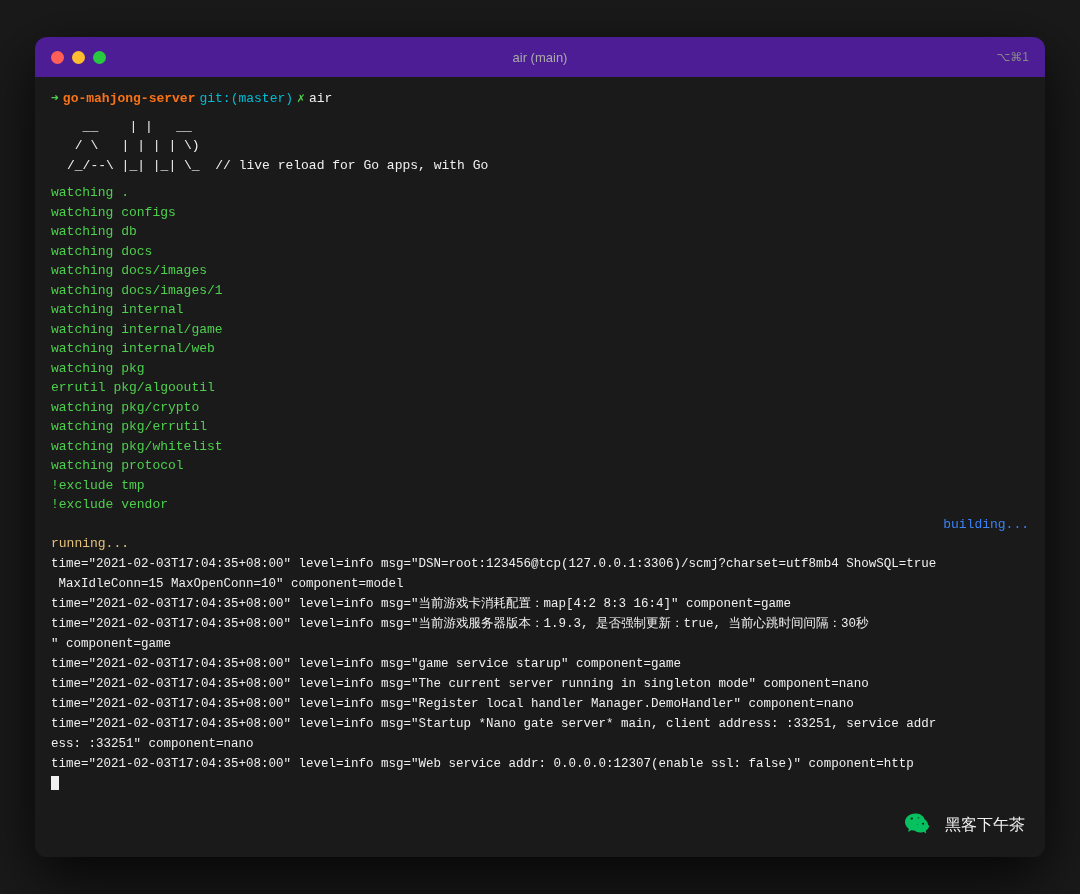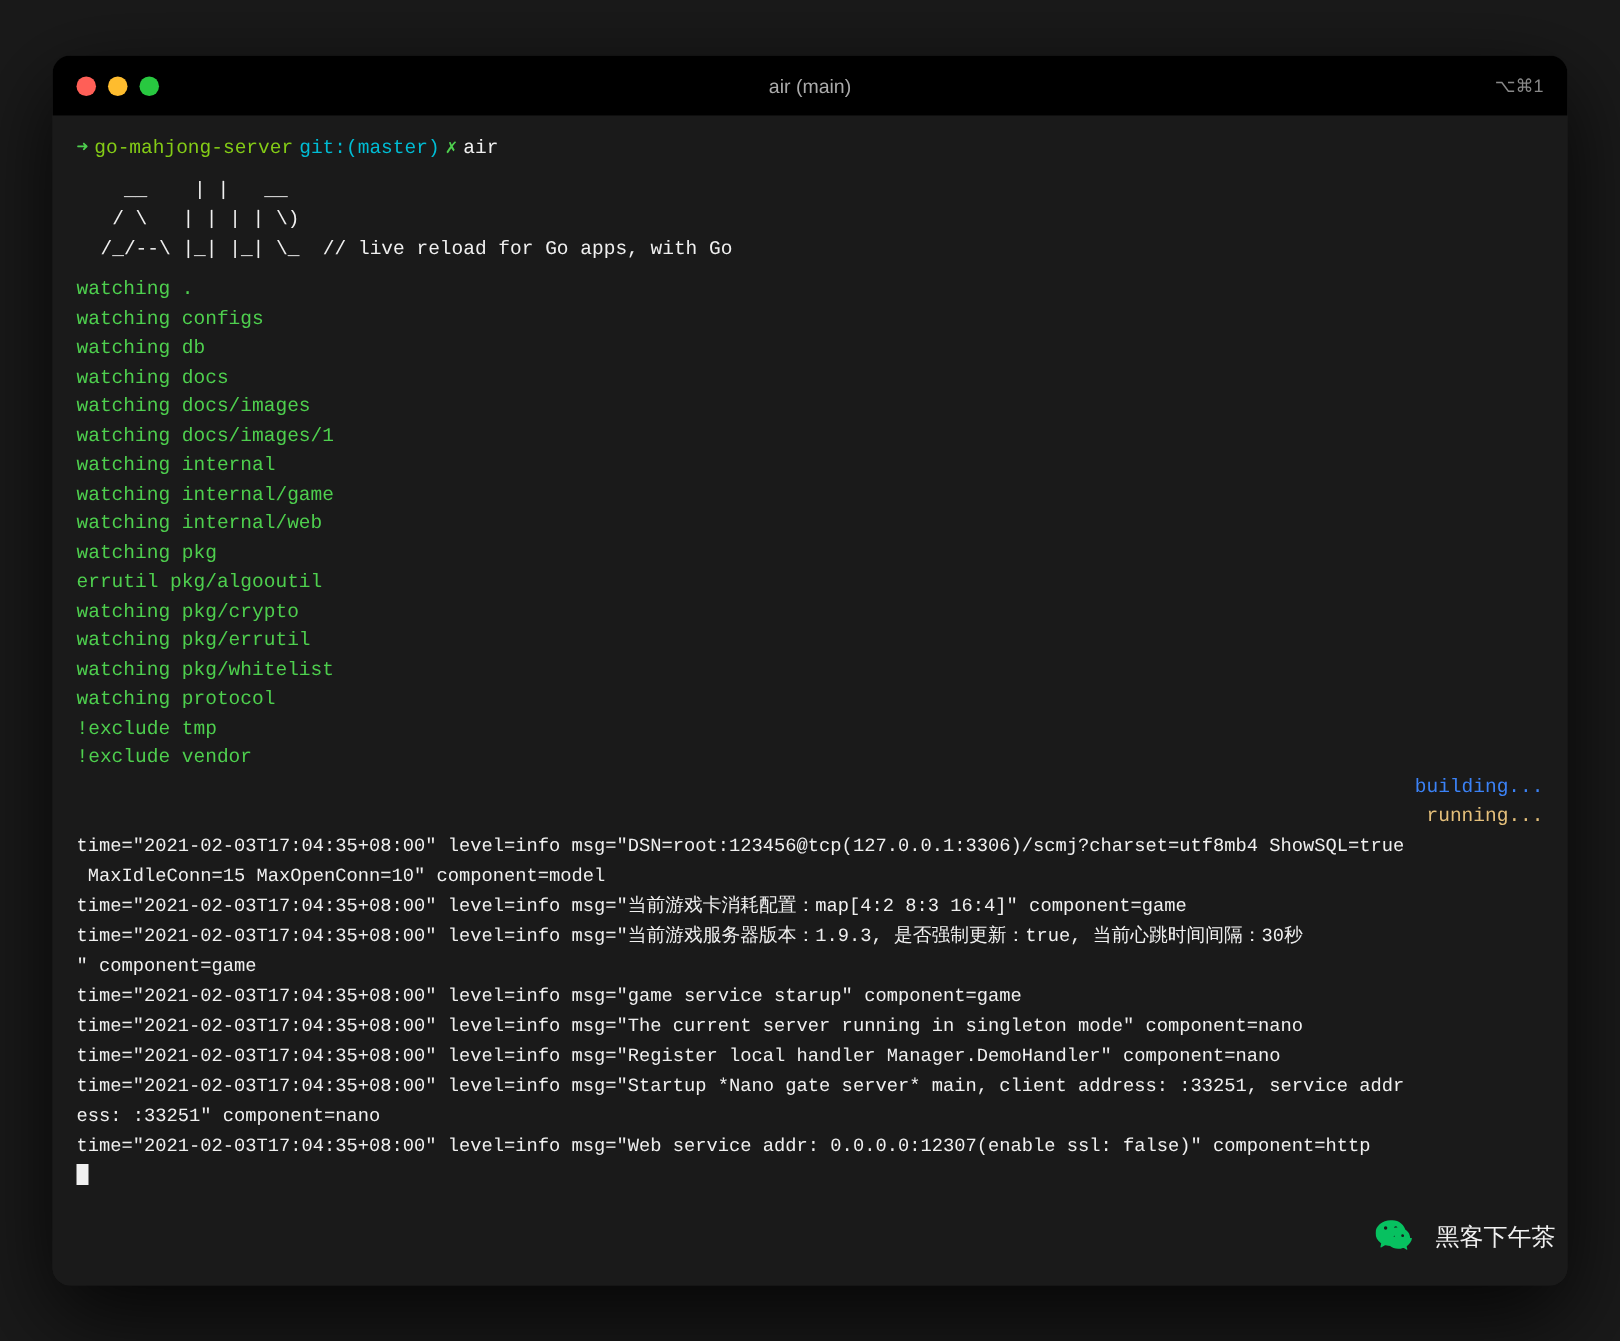--- a/index.html
+++ b/index.html
@@ -17,21 +17,21 @@
       width: 1010px;
       height: 820px;
       background: #1e1e1e;
       border-radius: 12px;
       box-shadow: 0 20px 60px rgba(0,0,0,0.8);
       display: flex;
       flex-direction: column;
       overflow: hidden;
     }
     .titlebar {
-      background: #000000;
+      background: #4c1d95;
       height: 40px;
       display: flex;
       align-items: center;
       padding: 0 16px;
       flex-shrink: 0;
       position: relative;
     }
     .traffic-lights {
       display: flex;
       gap: 8px;
@@ -73,53 +73,53 @@
     .terminal-body::-webkit-scrollbar-track { background: #1a1a1a; }
     .terminal-body::-webkit-scrollbar-thumb { background: #444; border-radius: 3px; }
 
     .prompt-line {
       display: flex;
       align-items: center;
       gap: 4px;
       margin-bottom: 4px;
     }
     .arrow { color: #4ecf4e; }
-    .prompt-dir { color: #84cc16; font-weight: normal; }
+    .prompt-dir { color: #f97316; font-weight: bold; }
     .prompt-git { color: #00bcd4; }
     .prompt-cmd { color: #f0f0f0; }
     .prompt-x { color: #4ecf4e; }
 
     .ascii-art {
       color: #f0f0f0;
       font-size: 13px;
       line-height: 1.5;
       margin: 8px 16px;
       white-space: pre;
     }
 
     .watching-line { color: #4ecf4e; }
     .exclude-line { color: #4ecf4e; }
     .building-line { color: #3b82f6; text-align: right; }
-    .running-line { color: #e5c07b; text-align: right; }
+    .running-line { color: #e5c07b; }
     .log-line { color: #f0f0f0; font-size: 12.5px; line-height: 1.6; white-space: pre-wrap; word-break: break-all; }
 
     .cursor {
       display: inline-block;
       width: 8px;
       height: 14px;
       background: #f0f0f0;
       vertical-align: middle;
       animation: blink 1s step-end infinite;
     }
     @keyframes blink { 0%,100%{opacity:1} 50%{opacity:0} }
 
     .watermark {
       position: absolute;
       bottom: 18px;
-      right: 8px;
+      right: 20px;
       display: flex;
       align-items: center;
       gap: 12px;
       color: #f0f0f0;
       font-family: -apple-system, BlinkMacSystemFont, sans-serif;
       font-size: 16px;
       font-weight: 500;
     }
     .wechat-icon {
       width: 28px;

